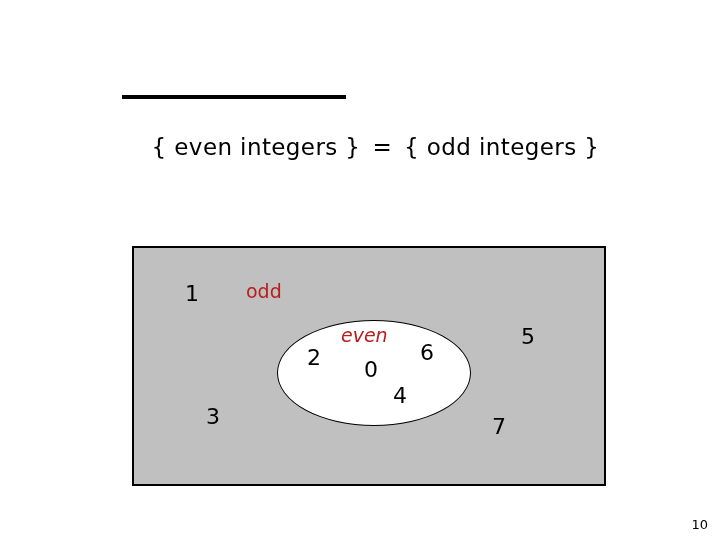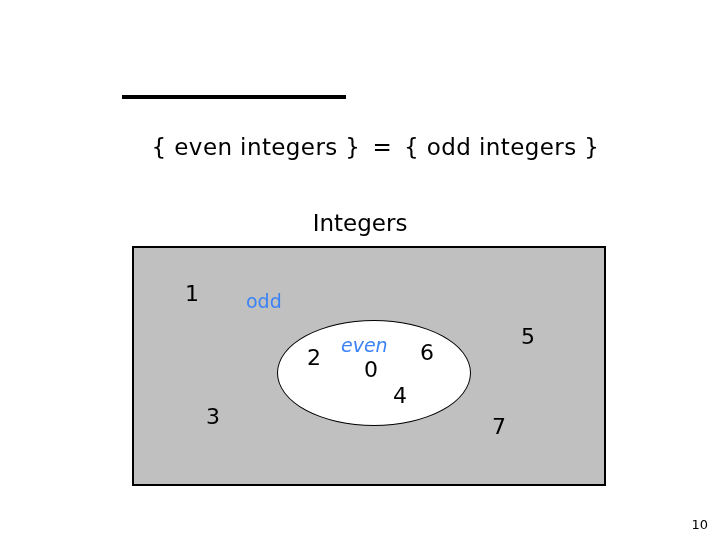--- a/index.html
+++ b/index.html
@@ -89,22 +89,21 @@
     position: absolute;
     white-space: pre;
     line-height: 1;
   }
   .num {
     font-size: 22px;
     color: #000000;
   }
   .setname {
     font-size: 19px;
-    color: #3b82f6;
-    margin-top: 10px;
+    color: #b91c1c;
   }
 
   
   #label-odd     { left: 246px; top: 282px; }
   #num-1         { left: 185px; top: 283px; }
   #num-3         { left: 206px; top: 406px; }
   #num-5         { left: 521px; top: 326px; }
   #num-7         { left: 492px; top: 416px; }
 
   
@@ -127,21 +126,20 @@
 <body>
 
 <div id="slide">
 
   <div id="overline-bar"></div>
 
   <div id="equation-line">
     <span class="eq-part">{ even integers }</span><span class="eq-gap"></span><span class="eq-part">=</span><span class="eq-gap"></span><span class="eq-part">{ odd integers }</span>
   </div>
 
-  <div id="universe-title">Integers</div>
 
   <div id="universe-rect"></div>
 
   <div id="even-ellipse"></div>
 
   <div class="lbl setname" id="label-odd">odd</div>
 
   <div class="lbl num" id="num-1">1</div>
 
   <div class="lbl num" id="num-3">3</div>

